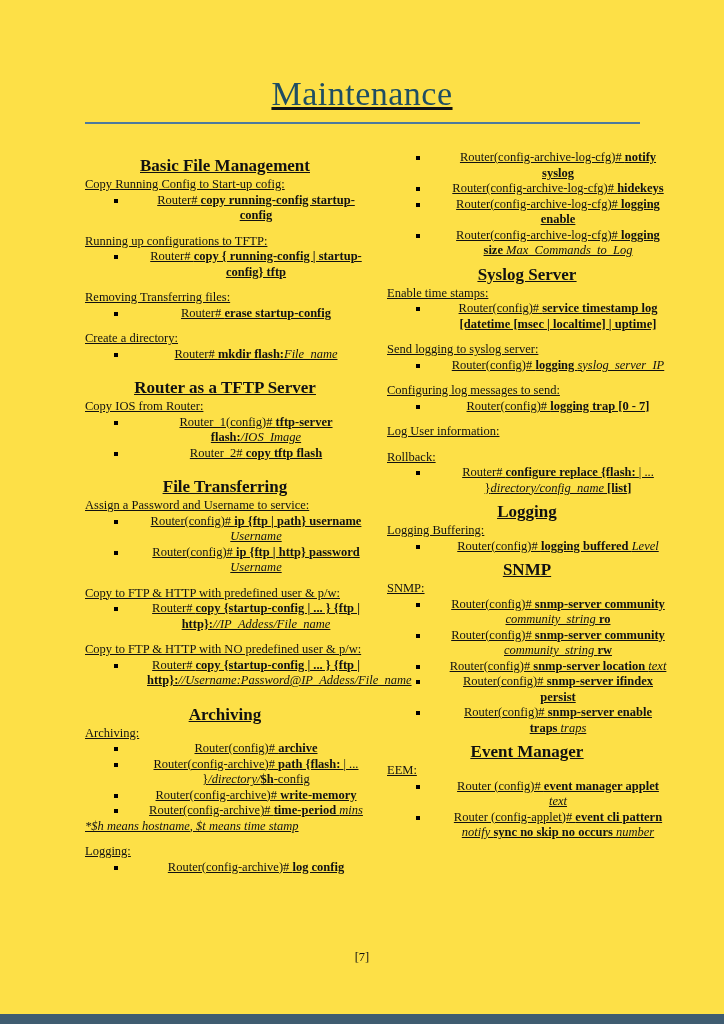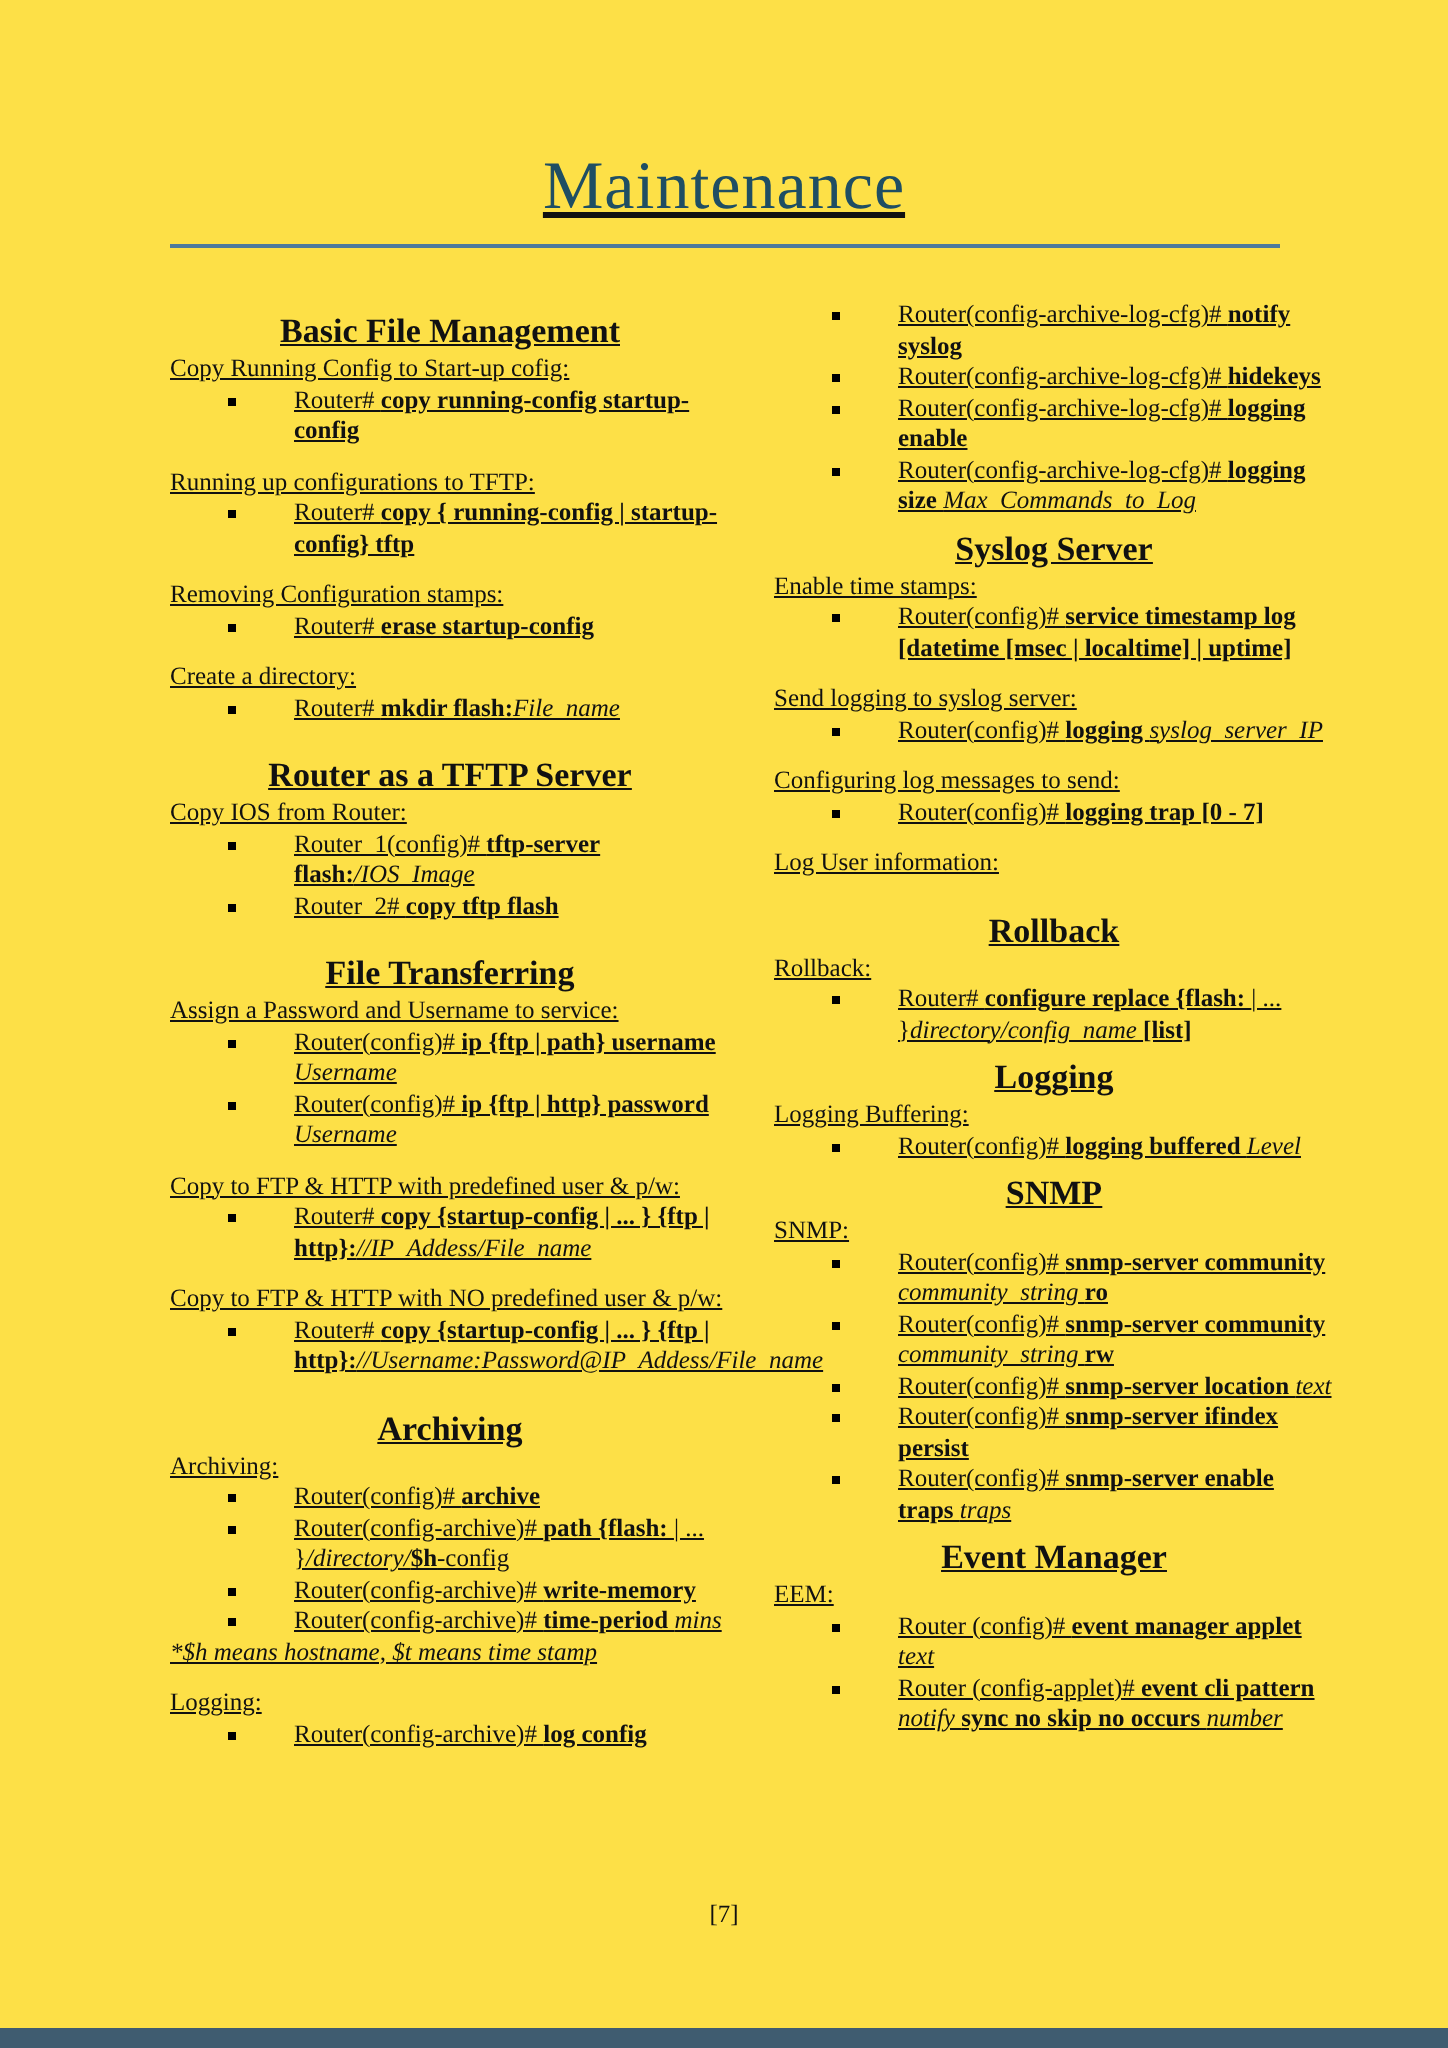--- a/index.html
+++ b/index.html
@@ -42,21 +42,21 @@
     text-align:center;
     font-size:17px;
     line-height:20px;
     font-weight:bold;
     text-decoration:underline;
   }
   .group-label{margin:0;}
   .note{margin:0;font-style:italic;}
   .gap{height:10px;}
   ul.cmds{margin:0;padding:0;list-style:none;}
-  ul.cmds li{position:relative;padding-left:62px;}
+  ul.cmds li{position:relative;padding-left:62px;text-align:center;}
   ul.cmds li::before{
     content:"";
     position:absolute;
     left:29px;top:6px;
     width:4px;height:4px;
     background:#000;
   }
   .r{font-weight:normal;font-style:normal;}
   .b{font-weight:bold;font-style:normal;}
   .i{font-style:italic;font-weight:normal;}
@@ -86,21 +86,21 @@
         <p class="group-label">Copy Running Config to Start-up cofig:</p>
         <ul class="cmds">
           <li><span class="r">Router# </span><span class="b">copy running-config startup-config</span></li>
         </ul>
         <div class="gap"></div>
         <p class="group-label">Running up configurations to TFTP:</p>
         <ul class="cmds">
           <li><span class="r">Router# </span><span class="b">copy { running-config | startup-config} tftp</span></li>
         </ul>
         <div class="gap"></div>
-        <p class="group-label">Removing Configuration stamps:</p>
+        <p class="group-label">Removing Transferring files:</p>
         <ul class="cmds">
           <li><span class="r">Router# </span><span class="b">erase startup-config</span></li>
         </ul>
         <div class="gap"></div>
         <p class="group-label">Create a directory:</p>
         <ul class="cmds">
           <li><span class="r">Router# </span><span class="b">mkdir flash:</span><span class="i">File_name</span></li>
         </ul>
         <div class="gap"></div>
         <h2 class="sec-heading">Router as a TFTP Server</h2>
@@ -160,21 +160,20 @@
           <li><span class="r">Router(config)# </span><span class="b">logging </span><span class="i">syslog_server_IP</span></li>
         </ul>
         <div class="gap"></div>
         <p class="group-label">Configuring log messages to send:</p>
         <ul class="cmds">
           <li><span class="r">Router(config)# </span><span class="b">logging trap [0 - 7]</span></li>
         </ul>
         <div class="gap"></div>
         <p class="group-label">Log User information:</p>
         <div class="gap"></div>
-        <h2 class="sec-heading">Rollback</h2>
         <p class="group-label">Rollback:</p>
         <ul class="cmds">
           <li><span class="r">Router# </span><span class="b">configure replace {flash: </span><span class="r">| ... }</span><span class="i">directory/config_name </span><span class="b">[list]</span></li>
         </ul>
         <h2 class="sec-heading">Logging</h2>
         <p class="group-label">Logging Buffering:</p>
         <ul class="cmds">
           <li><span class="r">Router(config)# </span><span class="b">logging buffered </span><span class="i">Level</span></li>
         </ul>
         <h2 class="sec-heading">SNMP</h2>

